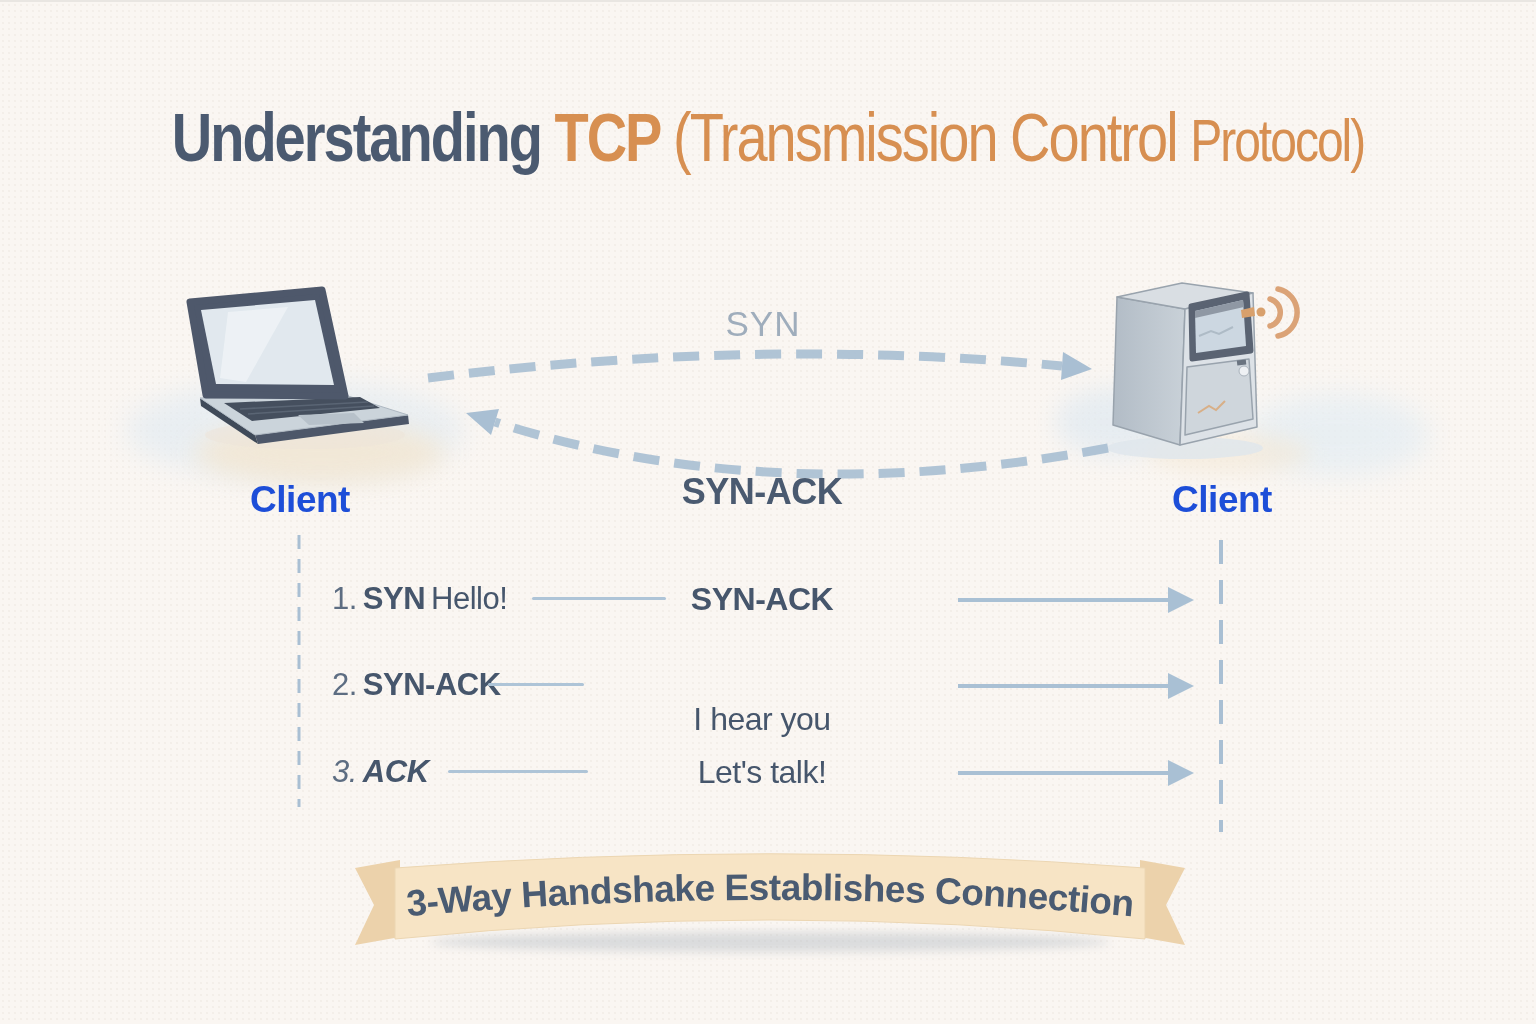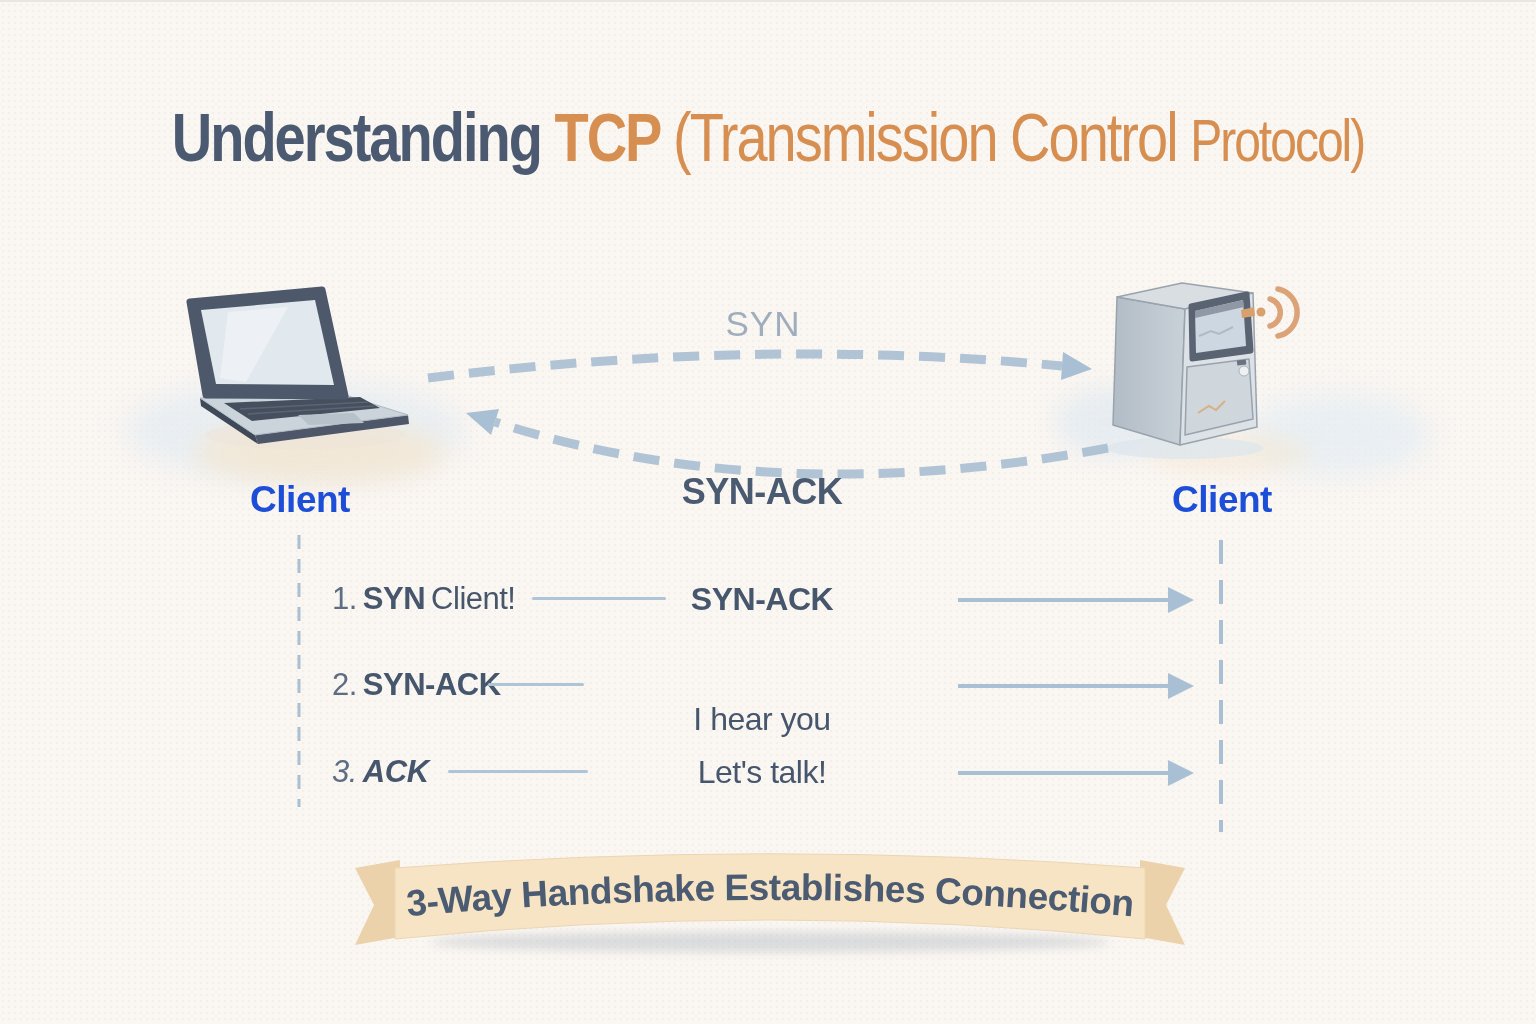--- a/index.html
+++ b/index.html
@@ -145,21 +145,21 @@
   <div class="synack-label">SYN-ACK</div>
 
   <svg class="abs" style="left:296px;top:533px;" width="6" height="272" viewBox="0 0 6 272">
     <line x1="3" y1="0" x2="3" y2="272" stroke="#a9bfd3" stroke-width="3" stroke-dasharray="14 10"></line>
   </svg>
   <svg class="abs" style="left:1217px;top:538px;" width="8" height="292" viewBox="0 0 8 292">
     <line x1="4" y1="0" x2="4" y2="292" stroke="#a9bfd3" stroke-width="4" stroke-dasharray="24 16"></line>
   </svg>
 
   <div class="step-label" style="top:597px;">
-    <span class="num">1.</span><span class="kw">SYN</span><span class="note">Client!</span>
+    <span class="num">1.</span><span class="kw">SYN</span><span class="note">Hello!</span>
   </div>
   <div class="connector" style="left:532px;top:595px;width:134px;"></div>
   <div class="mid-text bold" style="top:597px;">SYN-ACK</div>
   <div class="long-arrow" style="top:598px;">
     <span class="shaft"></span>
       <span class="head"></span>
   </div>
 
   <div class="step-label" style="top:683px;">
     <span class="num">2.</span><span class="kw">SYN-ACK</span><span class="note"></span>

